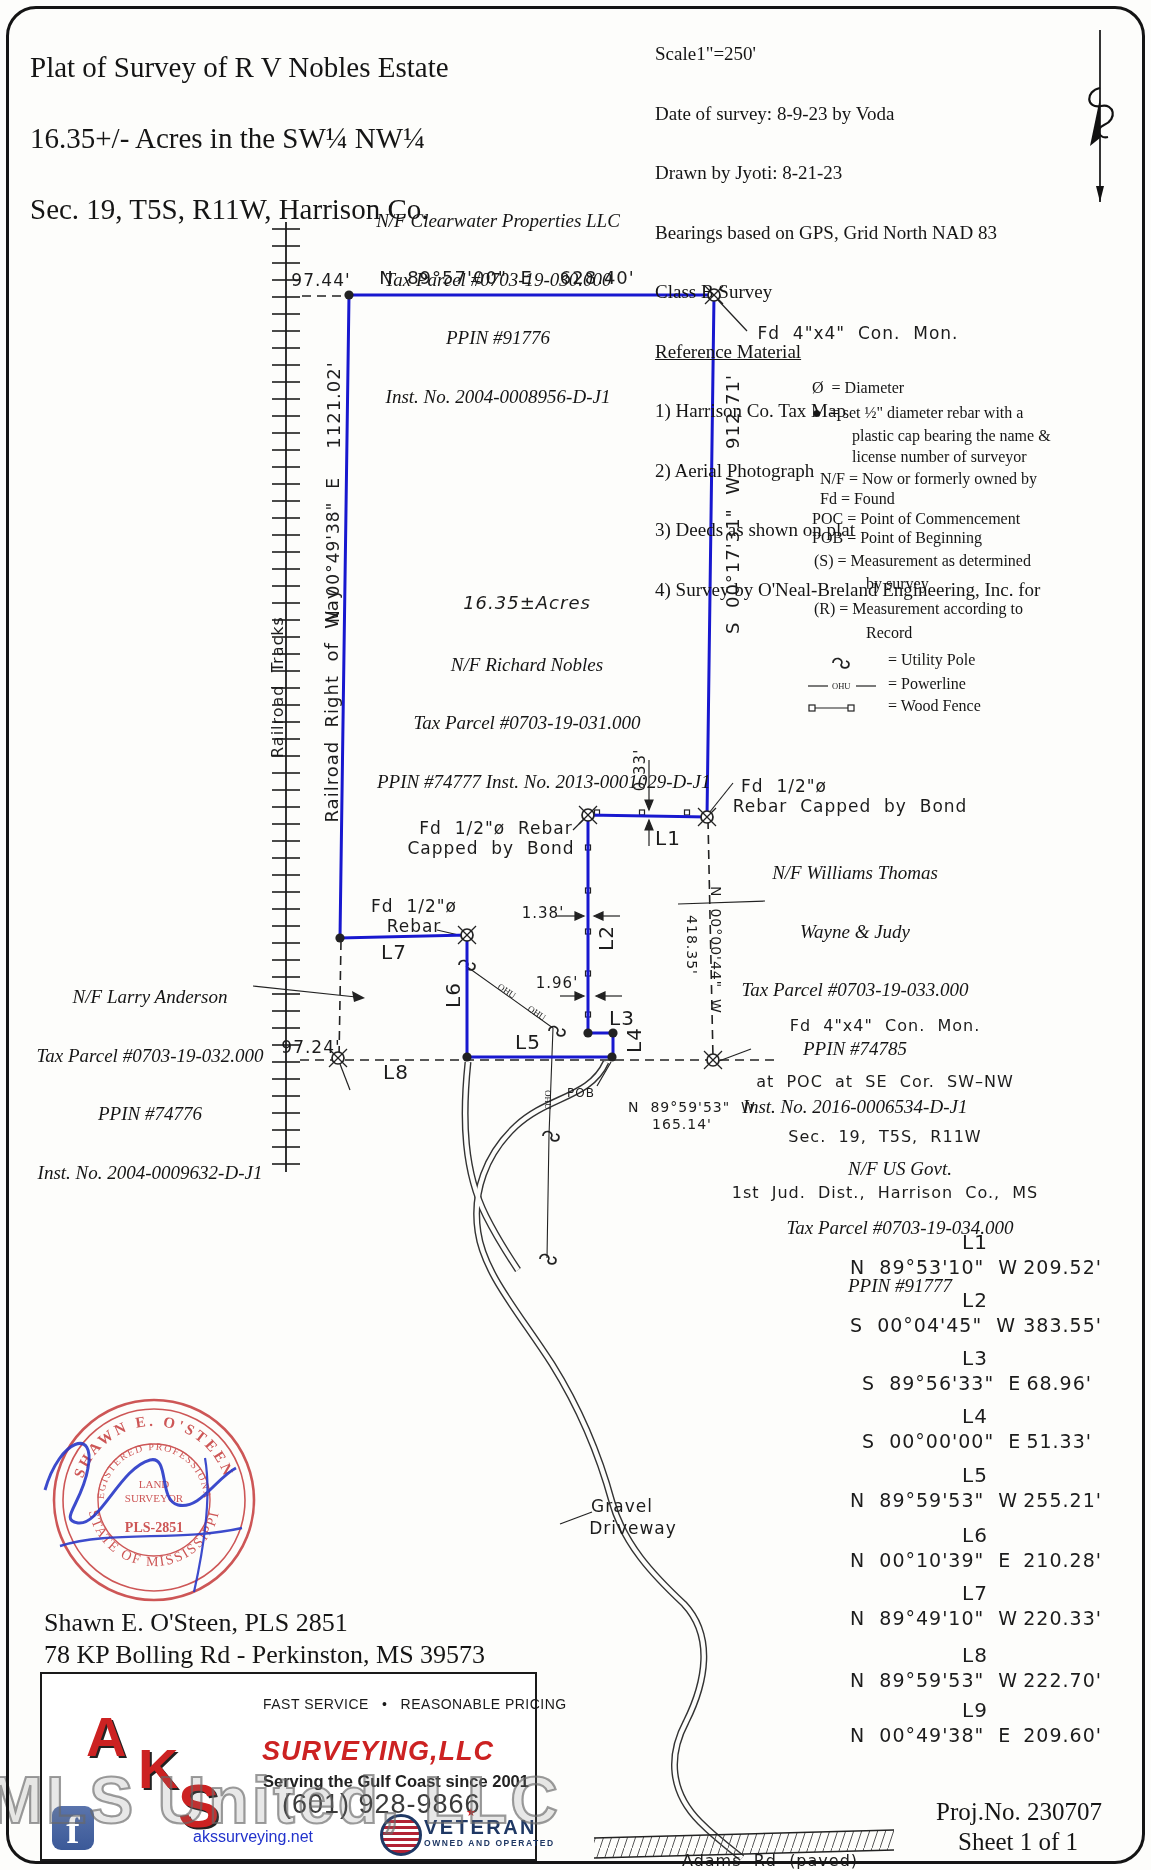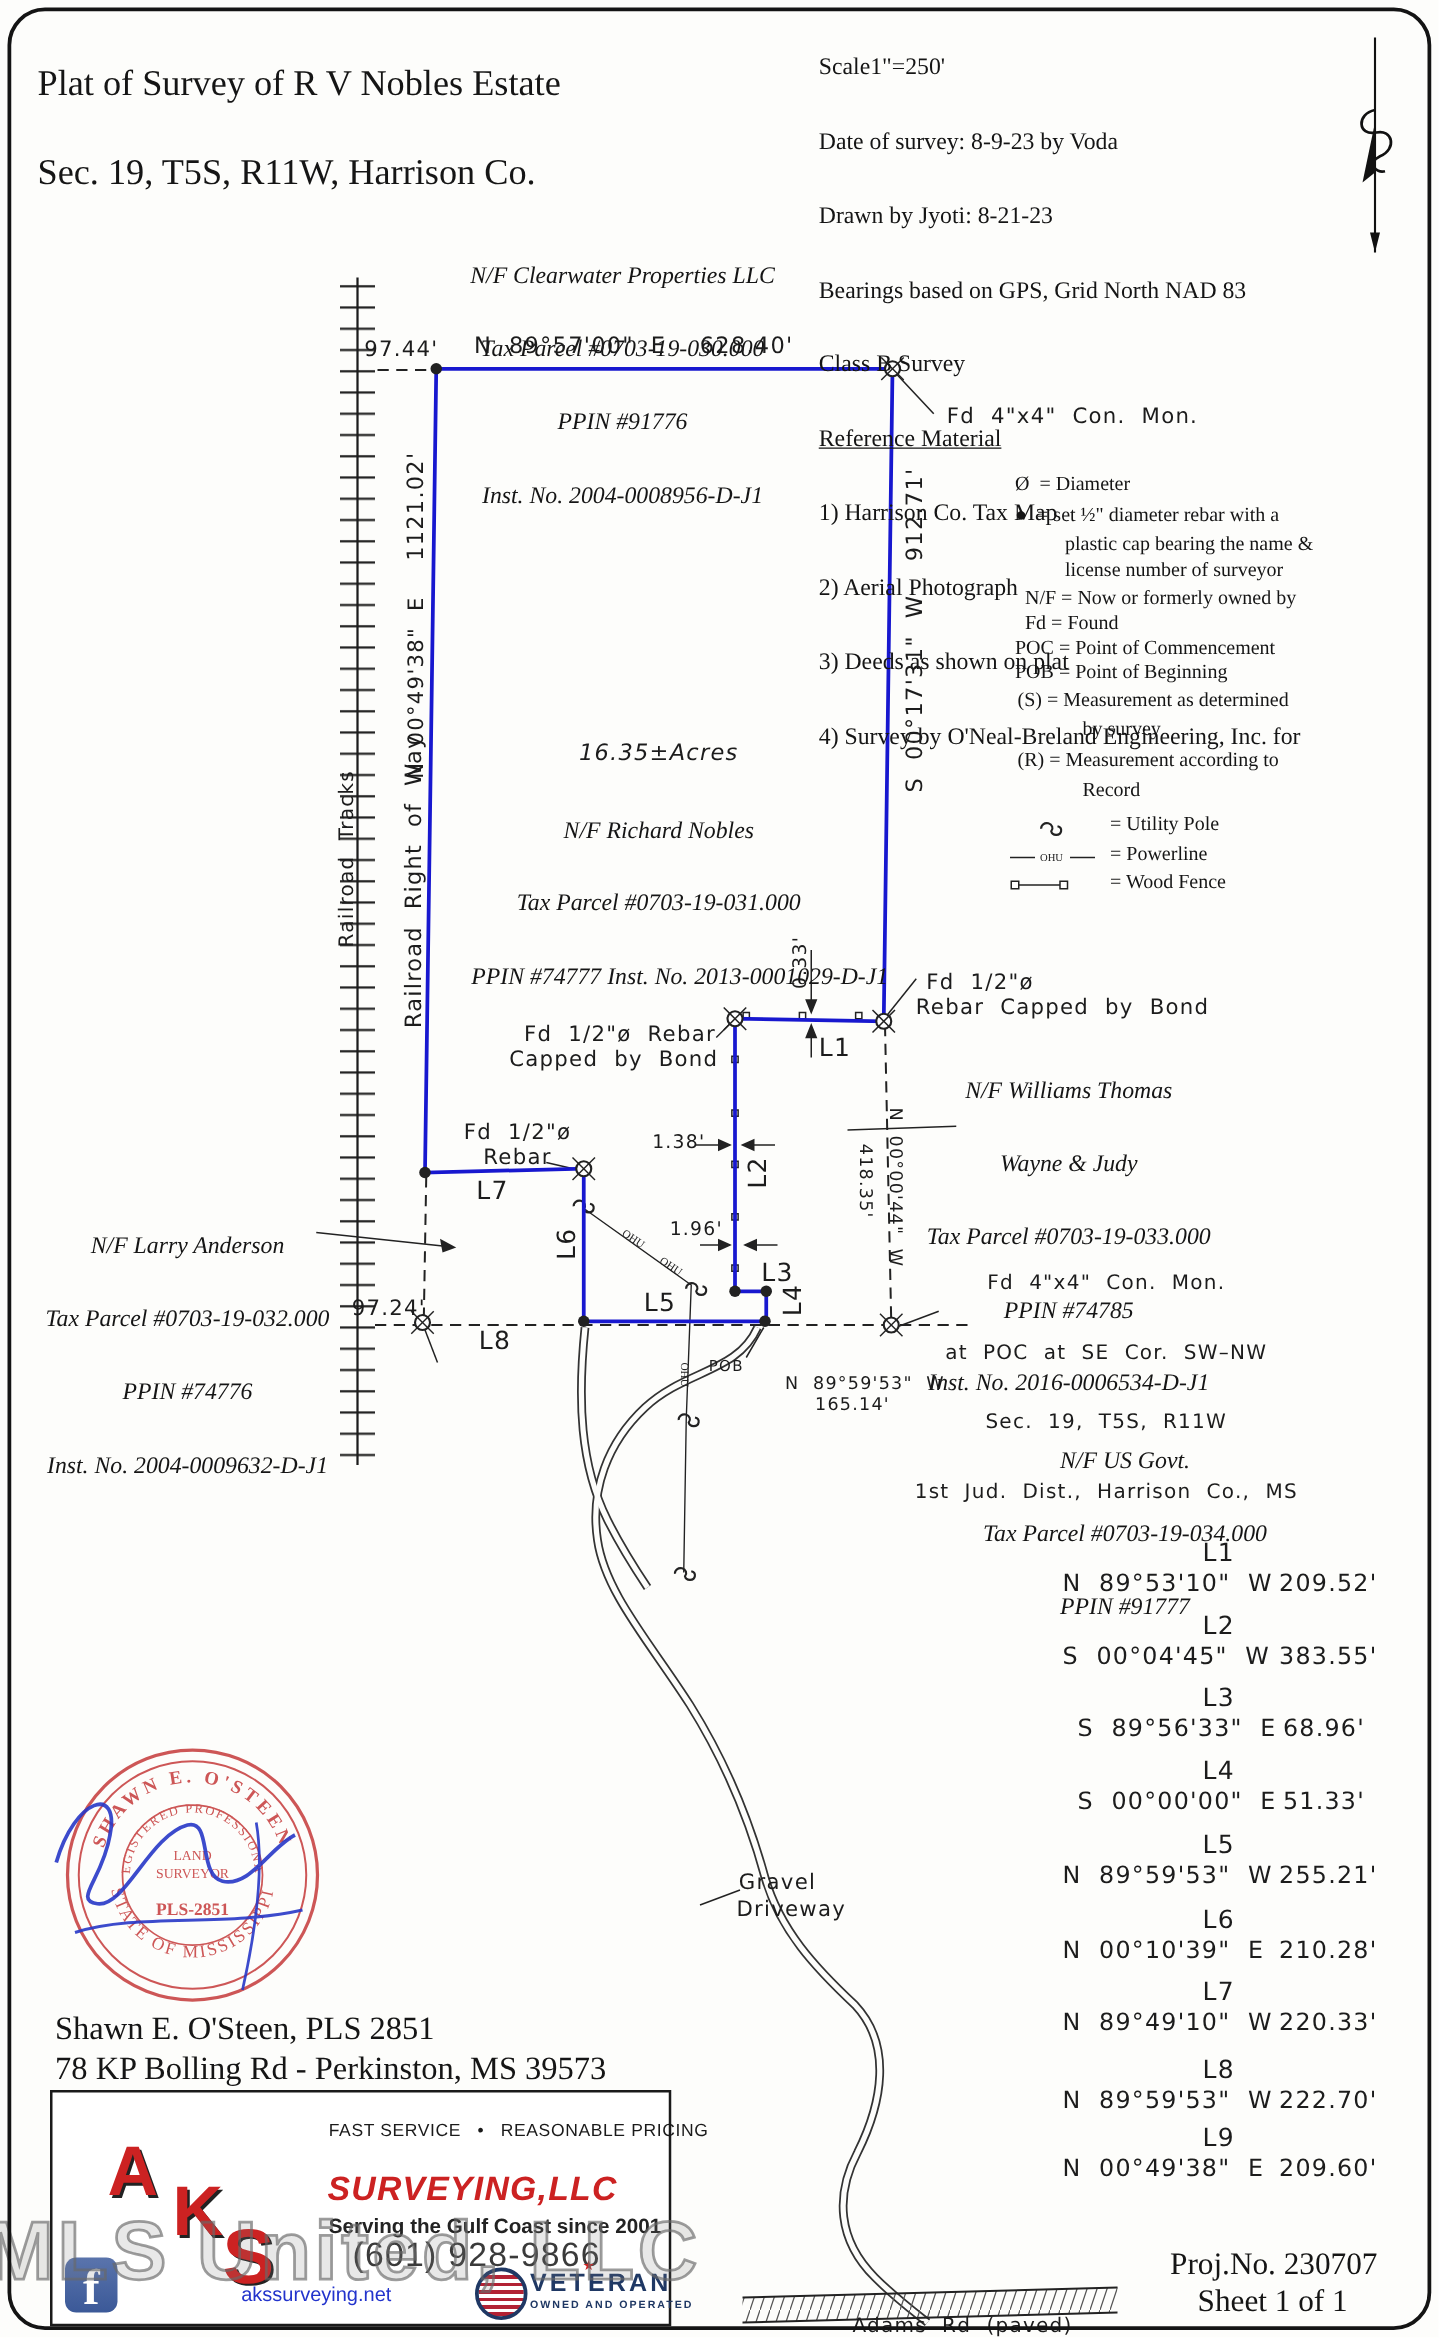--- a/index.html
+++ b/index.html
@@ -196,20 +196,21 @@
       <polygon points="160,1684 168,1750 196,1732 172,1762 208,1768 172,1774 196,1804 168,1786 160,1852 152,1786 124,1804 148,1774 112,1768 148,1762 124,1732 152,1750" fill="#e8e048" stroke="#c7a52e" stroke-width="1.2"></polygon>
     </g>
     <g>
       <line x1="262" y1="1767" x2="500" y2="1767" stroke="#cc2222" stroke-width="2.6"></line>
       <polygon points="500,1761 524,1769 500,1774" fill="#cc2222"></polygon>
     </g>
   </svg>
 
   <div class="l serif title" style="left:30px;top:14px;">
     <div>Plat of Survey of R V Nobles Estate</div>
+    <div>16.35+/- Acres in the SW¼ NW¼</div>
     <div>Sec. 19, T5S, R11W, Harrison Co.</div>
   </div>
 
   <div class="l serif info" style="left:655px;top:6px;">
     <div>Scale1"=250'</div>
     <div>Date of survey: 8-9-23 by Voda</div>
     <div>Drawn by Jyoti: 8-21-23</div>
     <div>Bearings based on GPS, Grid North NAD 83</div>
     <div>Class B Survey</div>
     <div class="u">Reference Material</div>

